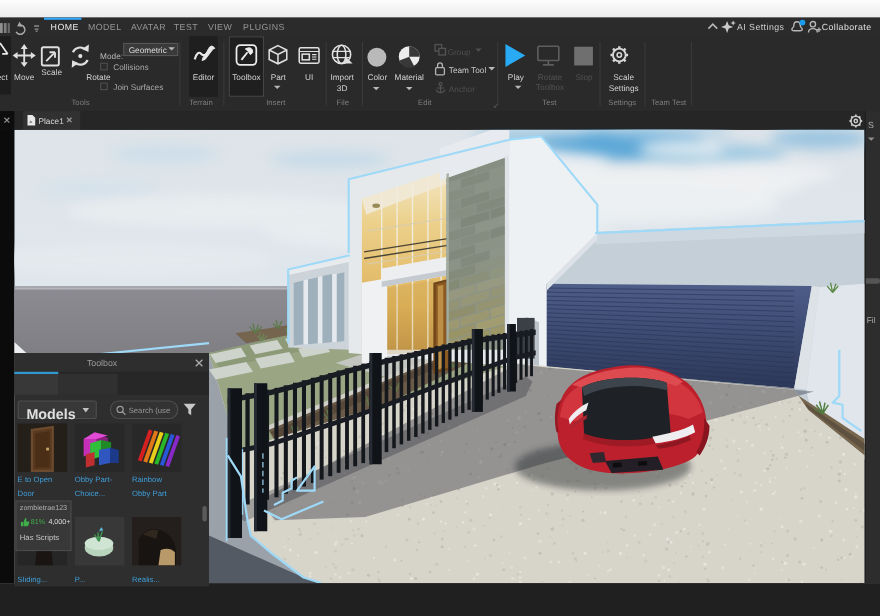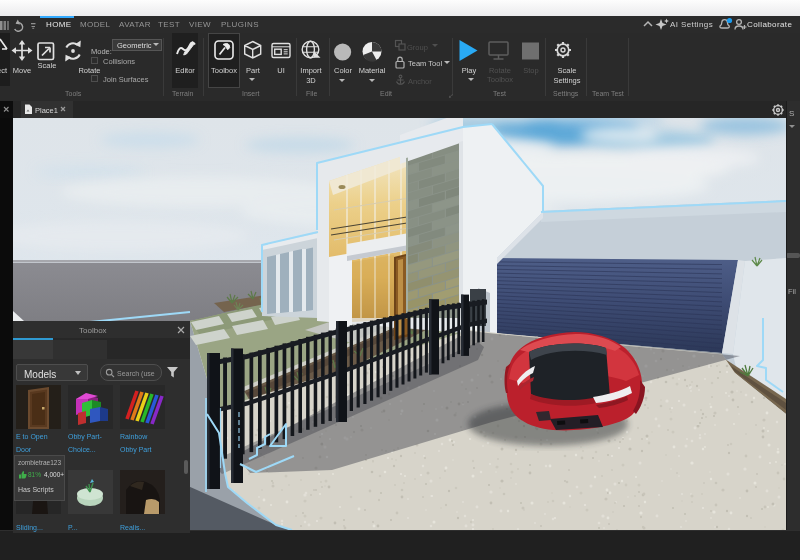--- a/index.html
+++ b/index.html
@@ -1282,21 +1282,21 @@
       <svg style="position:absolute;left:164px;top:4.5px;" width="8" height="8">
           <path d="M1 1 l6 6 M7 1 l-6 6" stroke="#aaaaaa" stroke-width="1.2"></path>
         </svg>
     </div>
 
     <div class="abs" style="left:0;top:17px;width:177px;height:21px;background:#272727;"></div>
     <div class="abs" style="left:0;top:17px;width:40px;height:21px;background:#383838;border-top:2px solid #2f9ad2;"></div>
     <div class="abs" style="left:40px;top:19px;width:54px;height:19px;background:#303030;"></div>
 
     <div class="abs" style="left:3px;top:43px;width:72px;height:17px;background:#383838;border:1px solid #4e4e4e;border-radius:2px;">
-      <span style="position:absolute;left:7px;top:4px;font-size:10px;color:#e0e0e0;font-weight:normal;">Models</span>
+      <span style="position:absolute;left:7px;top:4px;font-size:13px;color:#e0e0e0;font-weight:bold;">Models</span>
       <span style="position:absolute;left:58px;top:3px;width:0;height:0;border-left:3.5px solid transparent;border-right:3.5px solid transparent;border-top:4px solid #c0c0c0;margin-top:3px;"></span>
     </div>
     <div class="abs" style="left:87px;top:43px;width:62px;height:17px;background:#333333;border:1px solid #4e4e4e;border-radius:8px;">
       <svg style="position:absolute;left:4px;top:3px;" width="10" height="10">
           <circle cx="4.2" cy="4.2" r="2.8" fill="none" stroke="#9a9a9a" stroke-width="1.1"></circle>
           <path d="M6.3 6.3 L9 9" stroke="#9a9a9a" stroke-width="1.1"></path>
         </svg>
       <span style="position:absolute;left:16px;top:4.5px;font-size:7px;color:#989898;">Search (use</span>
     </div>
     <svg class="abs" style="left:153px;top:45px;" width="13" height="13">

